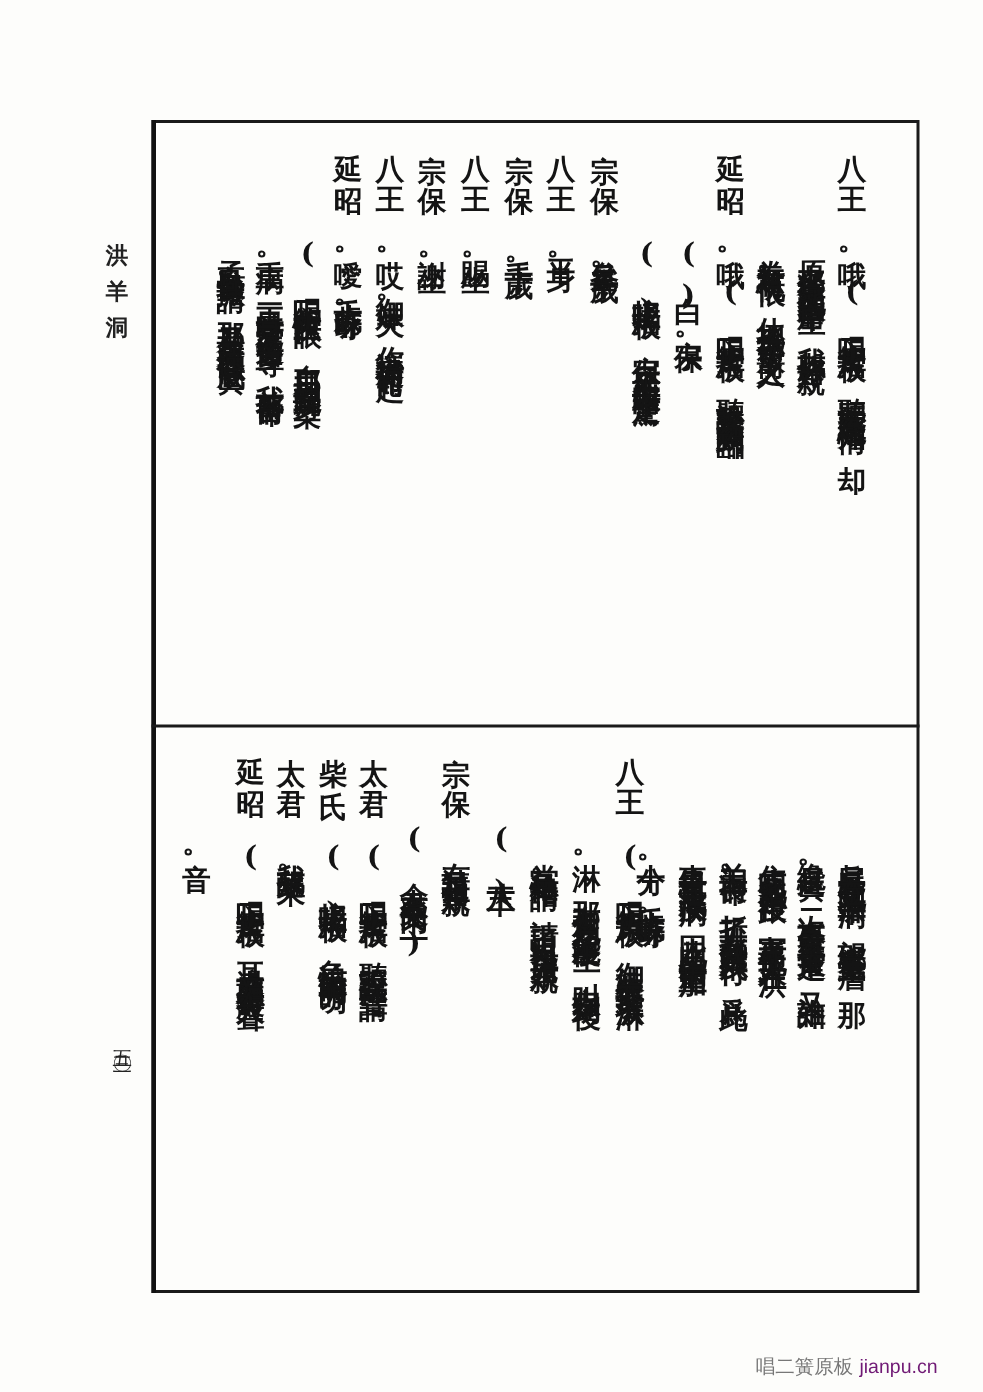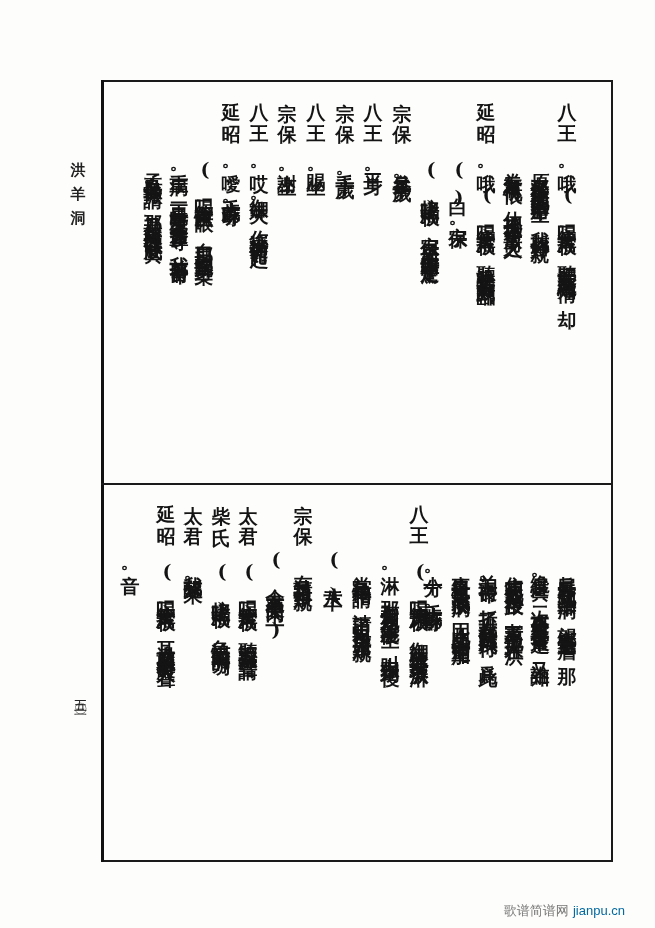--- a/index.html
+++ b/index.html
@@ -18,21 +18,21 @@
       font-size:19px; line-height:24px; letter-spacing:3.2px; white-space:nowrap; font-weight:bold;
     }
     .speaker { position:absolute; writing-mode: vertical-rl; text-orientation: upright;
       font-size:19px; font-weight:bold; letter-spacing:22px; line-height:24px; white-space:nowrap; }
     .margin-title { position:absolute; left:68px; top:150px; writing-mode: vertical-rl; text-orientation: upright;
       font-size:15px; letter-spacing:24px; font-weight:bold; color:#222; }
     .page-num { position:absolute; left:71px; top:690px; writing-mode: vertical-rl; text-orientation: upright;
       font-size:13px; letter-spacing:2px; color:#222; }
     .watermark { position:absolute; right:30px; top:902px; font-size:13px; color:#777;
       font-family:"DejaVu Sans", sans-serif; }
-    .watermark .latin { color:#0369a1; font-family:"Liberation Sans", sans-serif; }
+    .watermark .latin { color:#701a75; font-family:"Liberation Sans", sans-serif; }
   </style>
 </head>
 <body>
 
 <div class="margin-title">洪羊洞</div>
 <div class="page-num">五〇三</div>
 
 <div class="frame">
     <div class="left-rule"></div>
   </div>
@@ -104,15 +104,15 @@
 
   <div class="speaker" style="left:182px; top:490px;">太君</div>
   <div class="col" style="left:182px; top:560px;">我兒醒來。</div>
 
   <div class="speaker" style="left:155px; top:490px;">延昭</div>
   <div class="col" style="left:155px; top:560px;">(唱二簧搖板)耳邊廂又聽得有人聲</div>
   <div class="col" style="left:119px; top:560px;">音。</div>
 </div>
 
 <div class="watermark">
-  <span>歌谱简谱网</span>
+  <span>唱二簧原板</span>
   <span class="latin">jianpu.cn</span>
 </div>
 
 </body></html>

